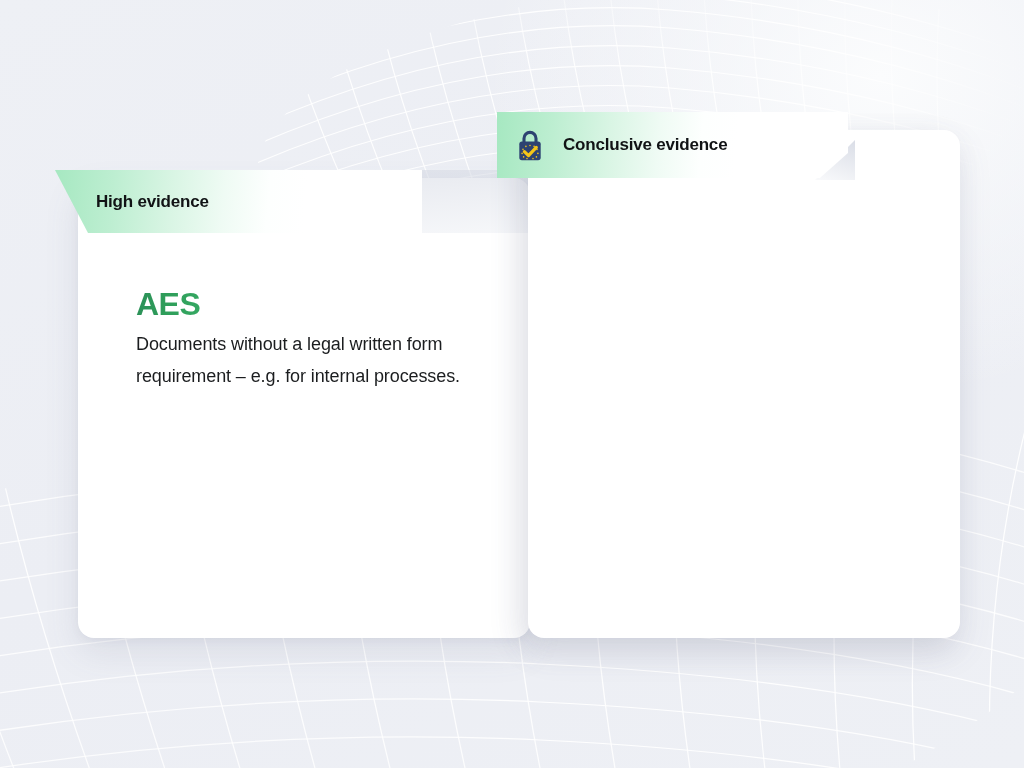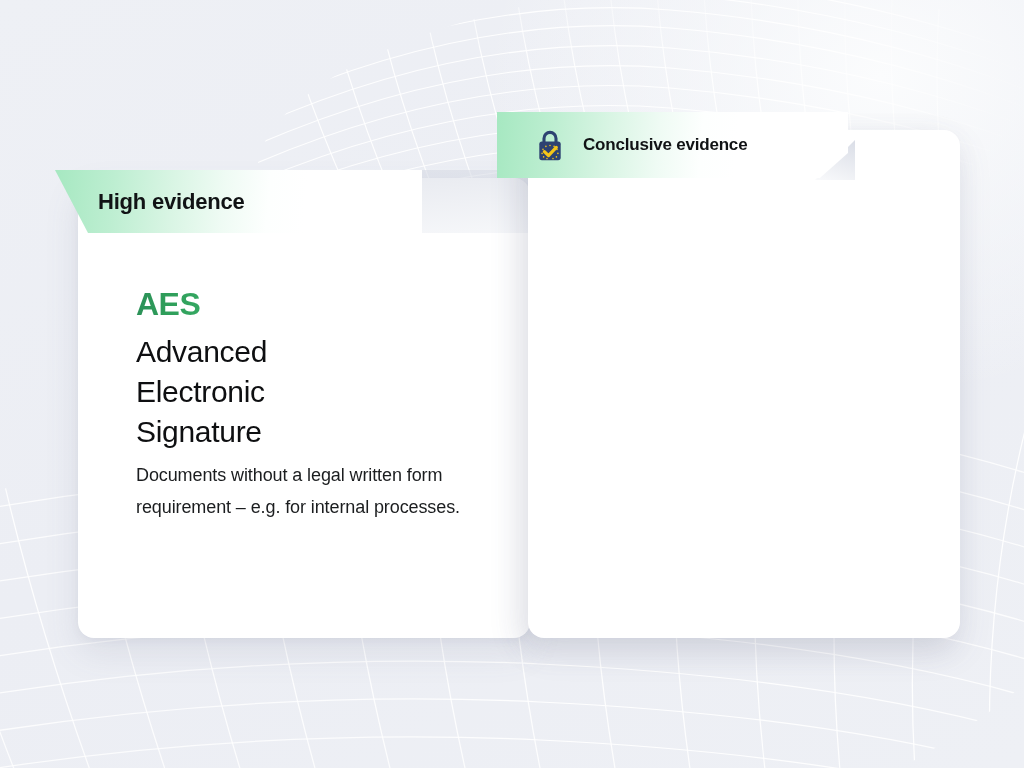--- a/index.html
+++ b/index.html
@@ -55,38 +55,37 @@
     display:flex;
     align-items:center;
     background:linear-gradient(95deg,
         #a6e8c1 0%,
         #bdeed1 16%,
         #d9f5e4 32%,
         #effbf4 46%,
         #fdfffe 58%,
         #ffffff 68%,
         #ffffff 100%);
-    padding-left:20px;
   }
   .tab-label {
     font-weight:700;
     color:#111315;
     letter-spacing:-0.2px;
     white-space:nowrap;
   }
 
   
   #aes-tab {
     left:55px; top:170px;
     width:367px; height:63px;
     z-index:3;
     clip-path:polygon(0 0, 100% 0, 100% 100%, 9% 100%);
     box-shadow:0 10px 22px rgba(96,104,128,0.10);
   }
-  #aes-tab .tab-label { font-size:22px; margin-left:23px; }
+  #aes-tab .tab-label { font-size:17px; margin-left:41px; }
 
   
   #aes-tab-fold {
     position:absolute;
     left:355px; top:170px;
     width:178px; height:63px;
     z-index:2;
     background:linear-gradient(175deg, rgba(214,218,228,0.60), rgba(226,230,238,0.30));
     clip-path:polygon(0 0, 100% 0, 100% 100%, 37% 100%);
   }
@@ -260,25 +259,20 @@
   <div id="aes-tab-fold"></div>
 
   <div class="card" id="aes-card"></div>
 
   <div class="tab" id="aes-tab">
     <span class="tab-label">High evidence</span>
   </div>
 
   <div class="card-body" id="aes-body">
     <div class="abbr">AES</div>
-    <div class="full-name">
-      <div>Advanced</div>
-      <div>Electronic</div>
-      <div>Signature</div>
-    </div>
     <div class="desc">Documents without a legal written form requirement – e.g. for internal processes.</div>
   </div>
 
   <div class="card" id="qes-card"></div>
 
   <div id="qes-tab-fold"></div>
 
   <div class="tab" id="qes-tab">
     <span id="lock-icon">
       <svg viewBox="0 0 30 34" aria-hidden="true">

